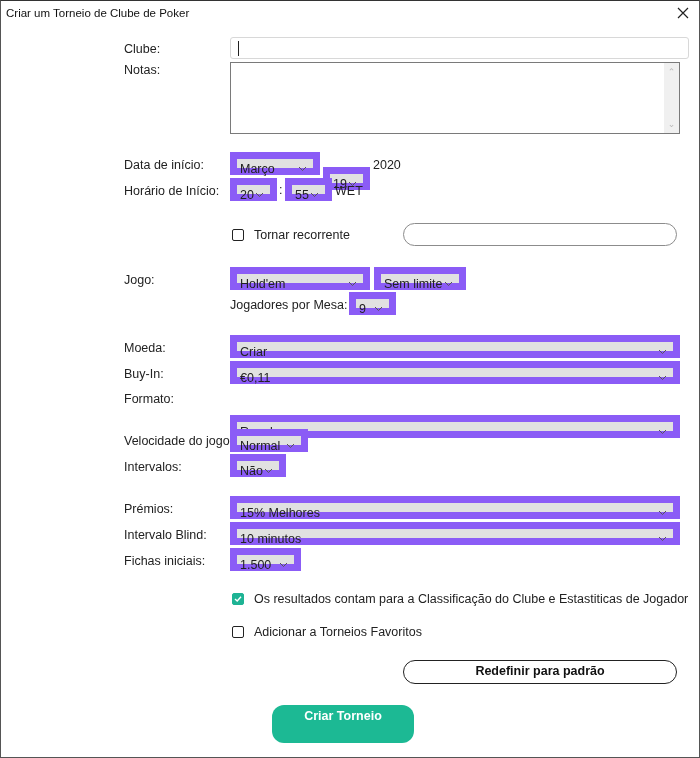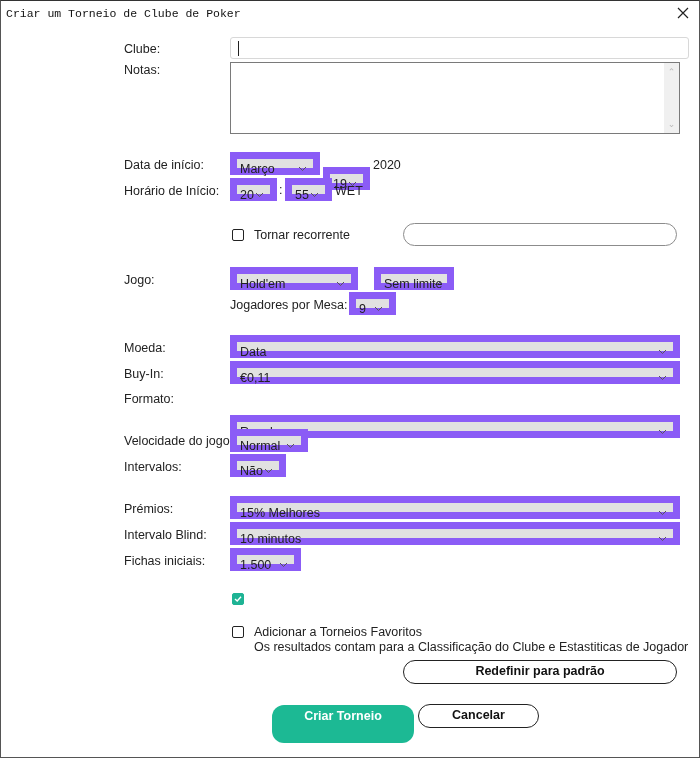--- a/index.html
+++ b/index.html
@@ -1,19 +1,19 @@
 <!DOCTYPE html>
 <html><head>
   <meta charset="utf-8">
   <style>
     * { box-sizing: border-box; margin: 0; padding: 0; }
     html, body { width: 700px; height: 758px; background: #ffffff; overflow: hidden; }
     body { font-family: "Liberation Sans", "DejaVu Sans", sans-serif; font-size: 12.5px; color: #222; position: relative; }
     .window { position: absolute; left: 0; top: 0; width: 700px; height: 758px; background: #fff; border: 1px solid #555; border-top: 1px solid #333; }
-    .titlebar { position: absolute; left: 0; top: 0; width: 698px; height: 26px; font-family: Liberation Mono, monospace; }
+    .titlebar { position: absolute; left: 0; top: 0; width: 698px; height: 26px; }
     .title { position: absolute; left: 5px; top: 6px; font-size: 11.5px; color: #111; }
     .close-btn { position: absolute; right: 6px; top: 2px; width: 20px; height: 20px; cursor: pointer; }
     .close-btn svg { width: 20px; height: 20px; }
 
     .logo { position: absolute; left: 14px; top: 44px; width: 96px; height: 135px; }
 
     .label { position: absolute; left: 123px; font-size: 12.5px; color: #222; white-space: nowrap; }
     .text-input { position: absolute; left: 229px; top: 36px; width: 459px; height: 22px; border: 1px solid #d8d8d8; border-radius: 3px; background: #fff; }
     .caret { position: absolute; left: 7px; top: 3px; width: 1px; height: 15px; background: #222; }
     .textarea { position: absolute; left: 229px; top: 61px; width: 450px; height: 72px; border: 1px solid #7a7a7a; background: #fff; }
@@ -103,49 +103,49 @@
         </svg>
       </span>
   </div>
   <span class="plain" style="left:334px; top:183px;">WET</span>
 
   <div class="checkbox" style="left:231px; top:228px;"></div>
   <span class="check-label" style="left:253px; top:227px;">Tornar recorrente</span>
   <div class="pill-input"></div>
 
   <span class="label" style="top:272px">Jogo:</span>
-  <div class="select" style="left:229px; top:266px; width:128px;">
+  <div class="select" style="left:229px; top:266px; width:140px;">
     <span class="val">Hold'em</span>
     <span class="chev">
         <svg viewBox="0 0 9 6">
           <path d="M1 1 L4.5 4.5 L8 1" stroke="#555" stroke-width="1" fill="none"></path>
         </svg>
       </span>
   </div>
-  <div class="select" style="left:373px; top:266px; width:80px;">
+  <div class="select" style="left:373px; top:266px; width:92px;">
     <span class="val">Sem limite</span>
     <span class="chev">
         <svg viewBox="0 0 9 6">
           <path d="M1 1 L4.5 4.5 L8 1" stroke="#555" stroke-width="1" fill="none"></path>
         </svg>
       </span>
   </div>
   <span class="plain" style="left:229px; top:297px;">Jogadores por Mesa:</span>
   <div class="select" style="left:348px; top:291px; width:47px;">
     <span class="val">9</span>
     <span class="chev">
         <svg viewBox="0 0 9 6">
           <path d="M1 1 L4.5 4.5 L8 1" stroke="#555" stroke-width="1" fill="none"></path>
         </svg>
       </span>
   </div>
 
   <span class="label" style="top:340px">Moeda:</span>
   <div class="select" style="left:229px; top:334px; width:450px;">
-    <span class="val">Data</span>
+    <span class="val">Criar</span>
     <span class="chev">
         <svg viewBox="0 0 9 6">
           <path d="M1 1 L4.5 4.5 L8 1" stroke="#555" stroke-width="1" fill="none"></path>
         </svg>
       </span>
   </div>
 
   <span class="label" style="top:366px">Buy-In:</span>
   <div class="select" style="left:229px; top:360px; width:450px;">
     <span class="val">€0,11</span>
@@ -214,22 +214,21 @@
           <path d="M1 1 L4.5 4.5 L8 1" stroke="#555" stroke-width="1" fill="none"></path>
         </svg>
       </span>
   </div>
 
   <div class="checkbox checked" style="left:231px; top:592px;">
     <svg viewBox="0 0 8 8">
         <path d="M1 4 L3.2 6 L7 1.8" stroke="#fff" stroke-width="1.4" fill="none"></path>
       </svg>
   </div>
-  <span class="check-label" style="left:253px; top:591px;margin-top:48px;">Os resultados contam para a Classificação do Clube e Estastiticas de Jogador</span>
+  <span class="check-label" style="left:253px; top:591px;">Os resultados contam para a Classificação do Clube e Estastiticas de Jogador</span>
 
   <div class="checkbox" style="left:231px; top:625px;"></div>
   <span class="check-label" style="left:253px; top:624px;">Adicionar a Torneios Favoritos</span>
 
   <div class="btn-outline" style="left:402px; top:659px; width:274px; height:24px; line-height:21px;">Redefinir para padrão</div>
   <div class="btn-primary" style="left:271px; top:704px; width:142px; height:38px; line-height:23px;">Criar Torneio</div>
-  <div class="btn-outline" style="left:417px; top:703px; width:121px; height:24px; line-height:21px;">Cancelar</div>
 
 </div>
 
 </body></html>

